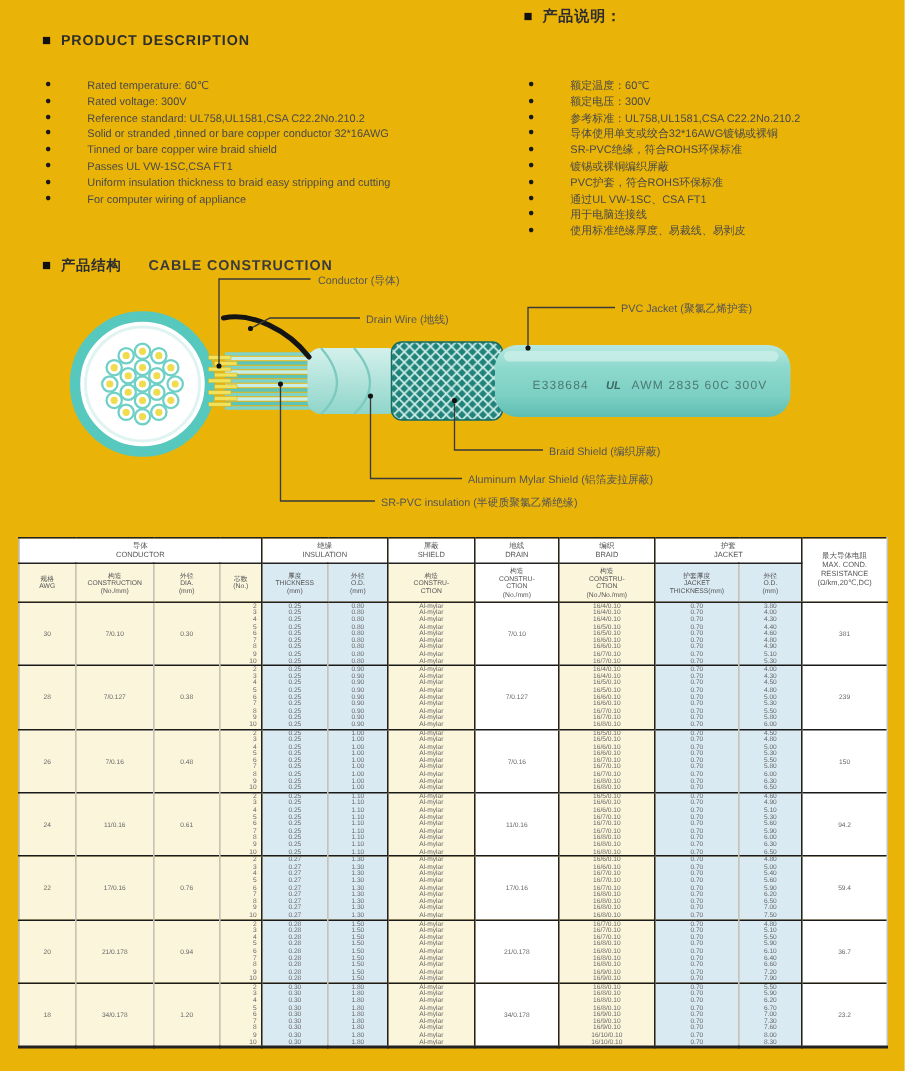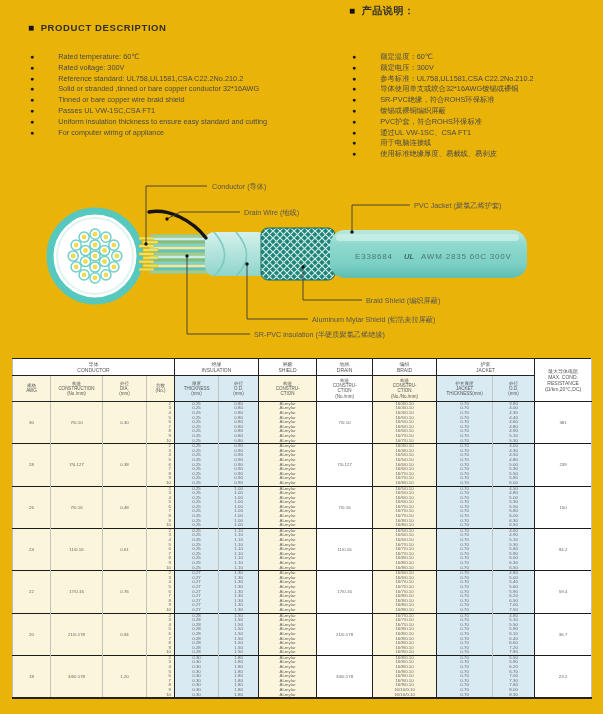--- a/index.html
+++ b/index.html
@@ -71,21 +71,21 @@
       <div class="bli">
         <span class="blt">●</span>
         <span>Tinned or bare copper wire braid shield</span>
       </div>
       <div class="bli">
         <span class="blt">●</span>
         <span>Passes UL VW-1SC,CSA FT1</span>
       </div>
       <div class="bli">
         <span class="blt">●</span>
-        <span>Uniform insulation thickness to ensure easy standard and cutting</span>
+        <span>Uniform insulation thickness to braid easy stripping and cutting</span>
       </div>
       <div class="bli">
         <span class="blt">●</span>
         <span>For computer wiring of appliance</span>
       </div>
     </div>
   <div class="blist" style="left:352px;top:52px;">
       <div class="bli">
         <span class="blt">●</span>
         <span>额定温度：60℃</span>
@@ -121,20 +121,23 @@
       <div class="bli">
         <span class="blt">●</span>
         <span>用于电脑连接线</span>
       </div>
       <div class="bli">
         <span class="blt">●</span>
         <span>使用标准绝缘厚度、易裁线、易剥皮</span>
       </div>
     </div>
 
+  <div class="sec" style="left:28px;top:171px;">
+    <span class="sq">■</span><span>产品结构</span><span class="en2">CABLE CONSTRUCTION</span>
+  </div>
 
   <svg id="diagram" width="603" height="190" viewBox="0 0 603 190">
     <defs>
       <pattern id="braidp" width="7" height="7" patternUnits="userSpaceOnUse">
         <rect width="7" height="7" fill="#1F837A"></rect>
         <path d="M0 0 L7 7 M7 0 L0 7" stroke="#CFEDE8" stroke-width="1.2"></path>
       </pattern>
       <linearGradient id="jg" x1="0" y1="0" x2="0" y2="1">
         <stop offset="0" stop-color="#B8E8E0"></stop>
         <stop offset="0.3" stop-color="#8FD9CE"></stop>

